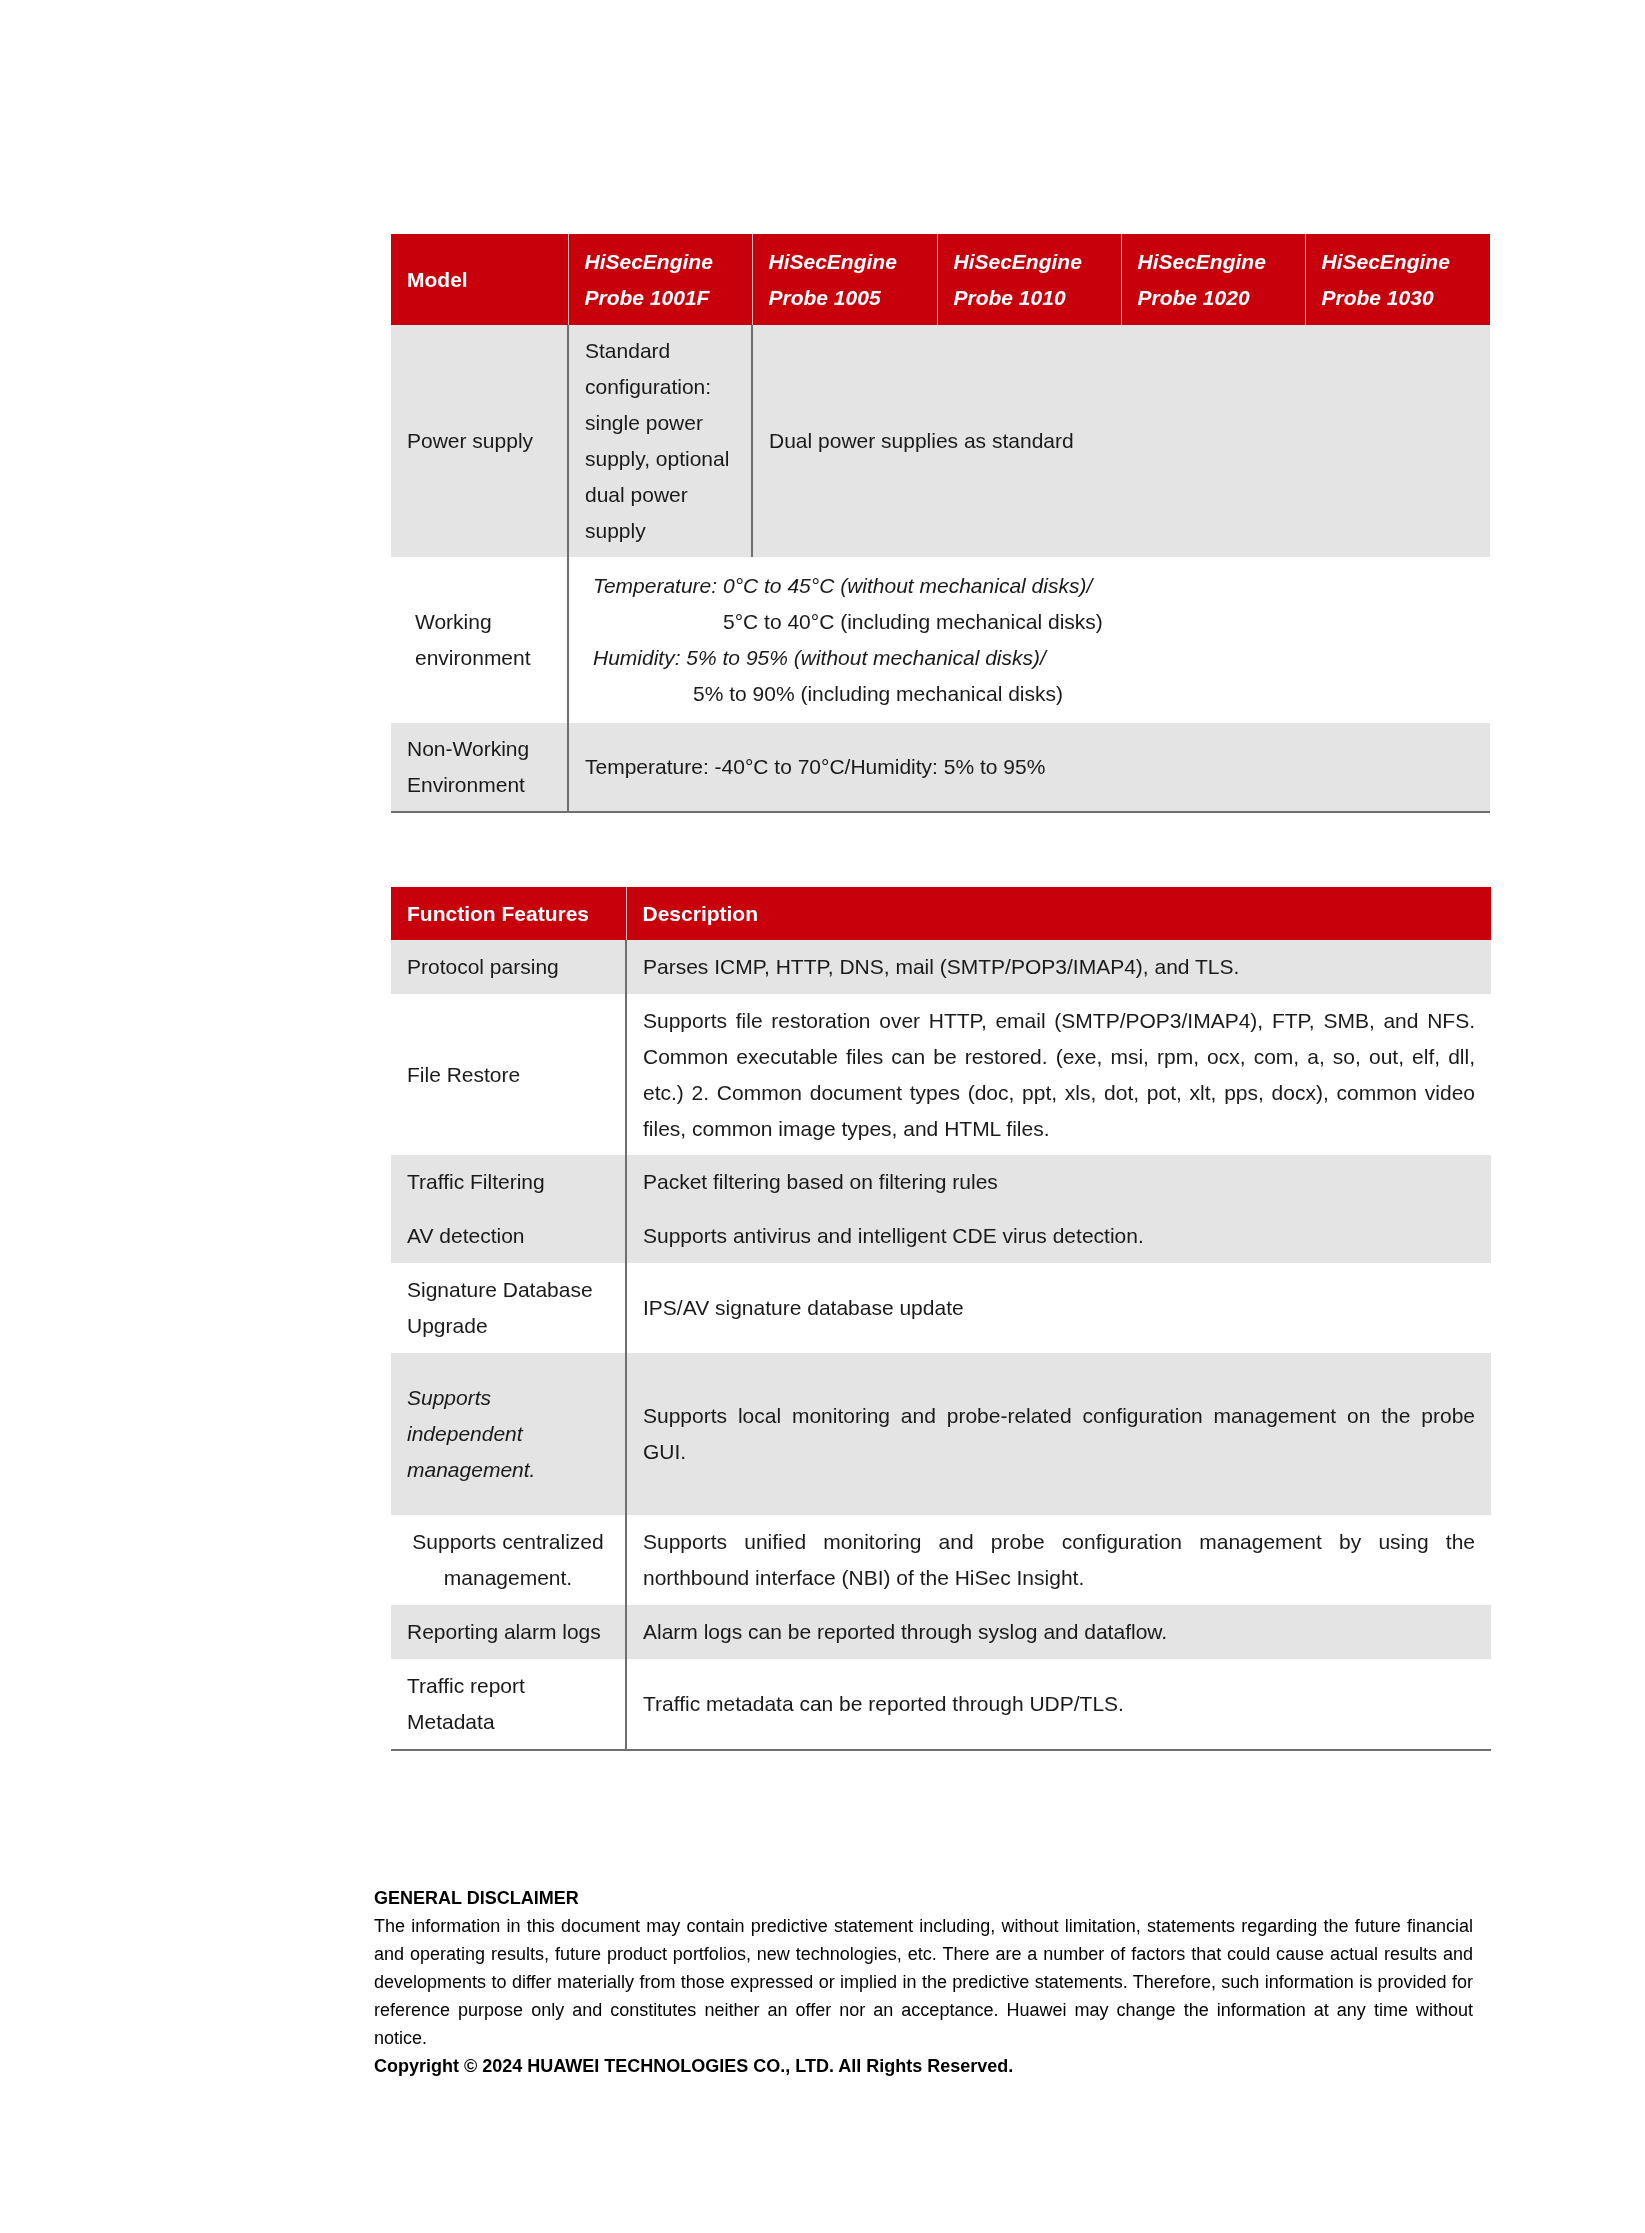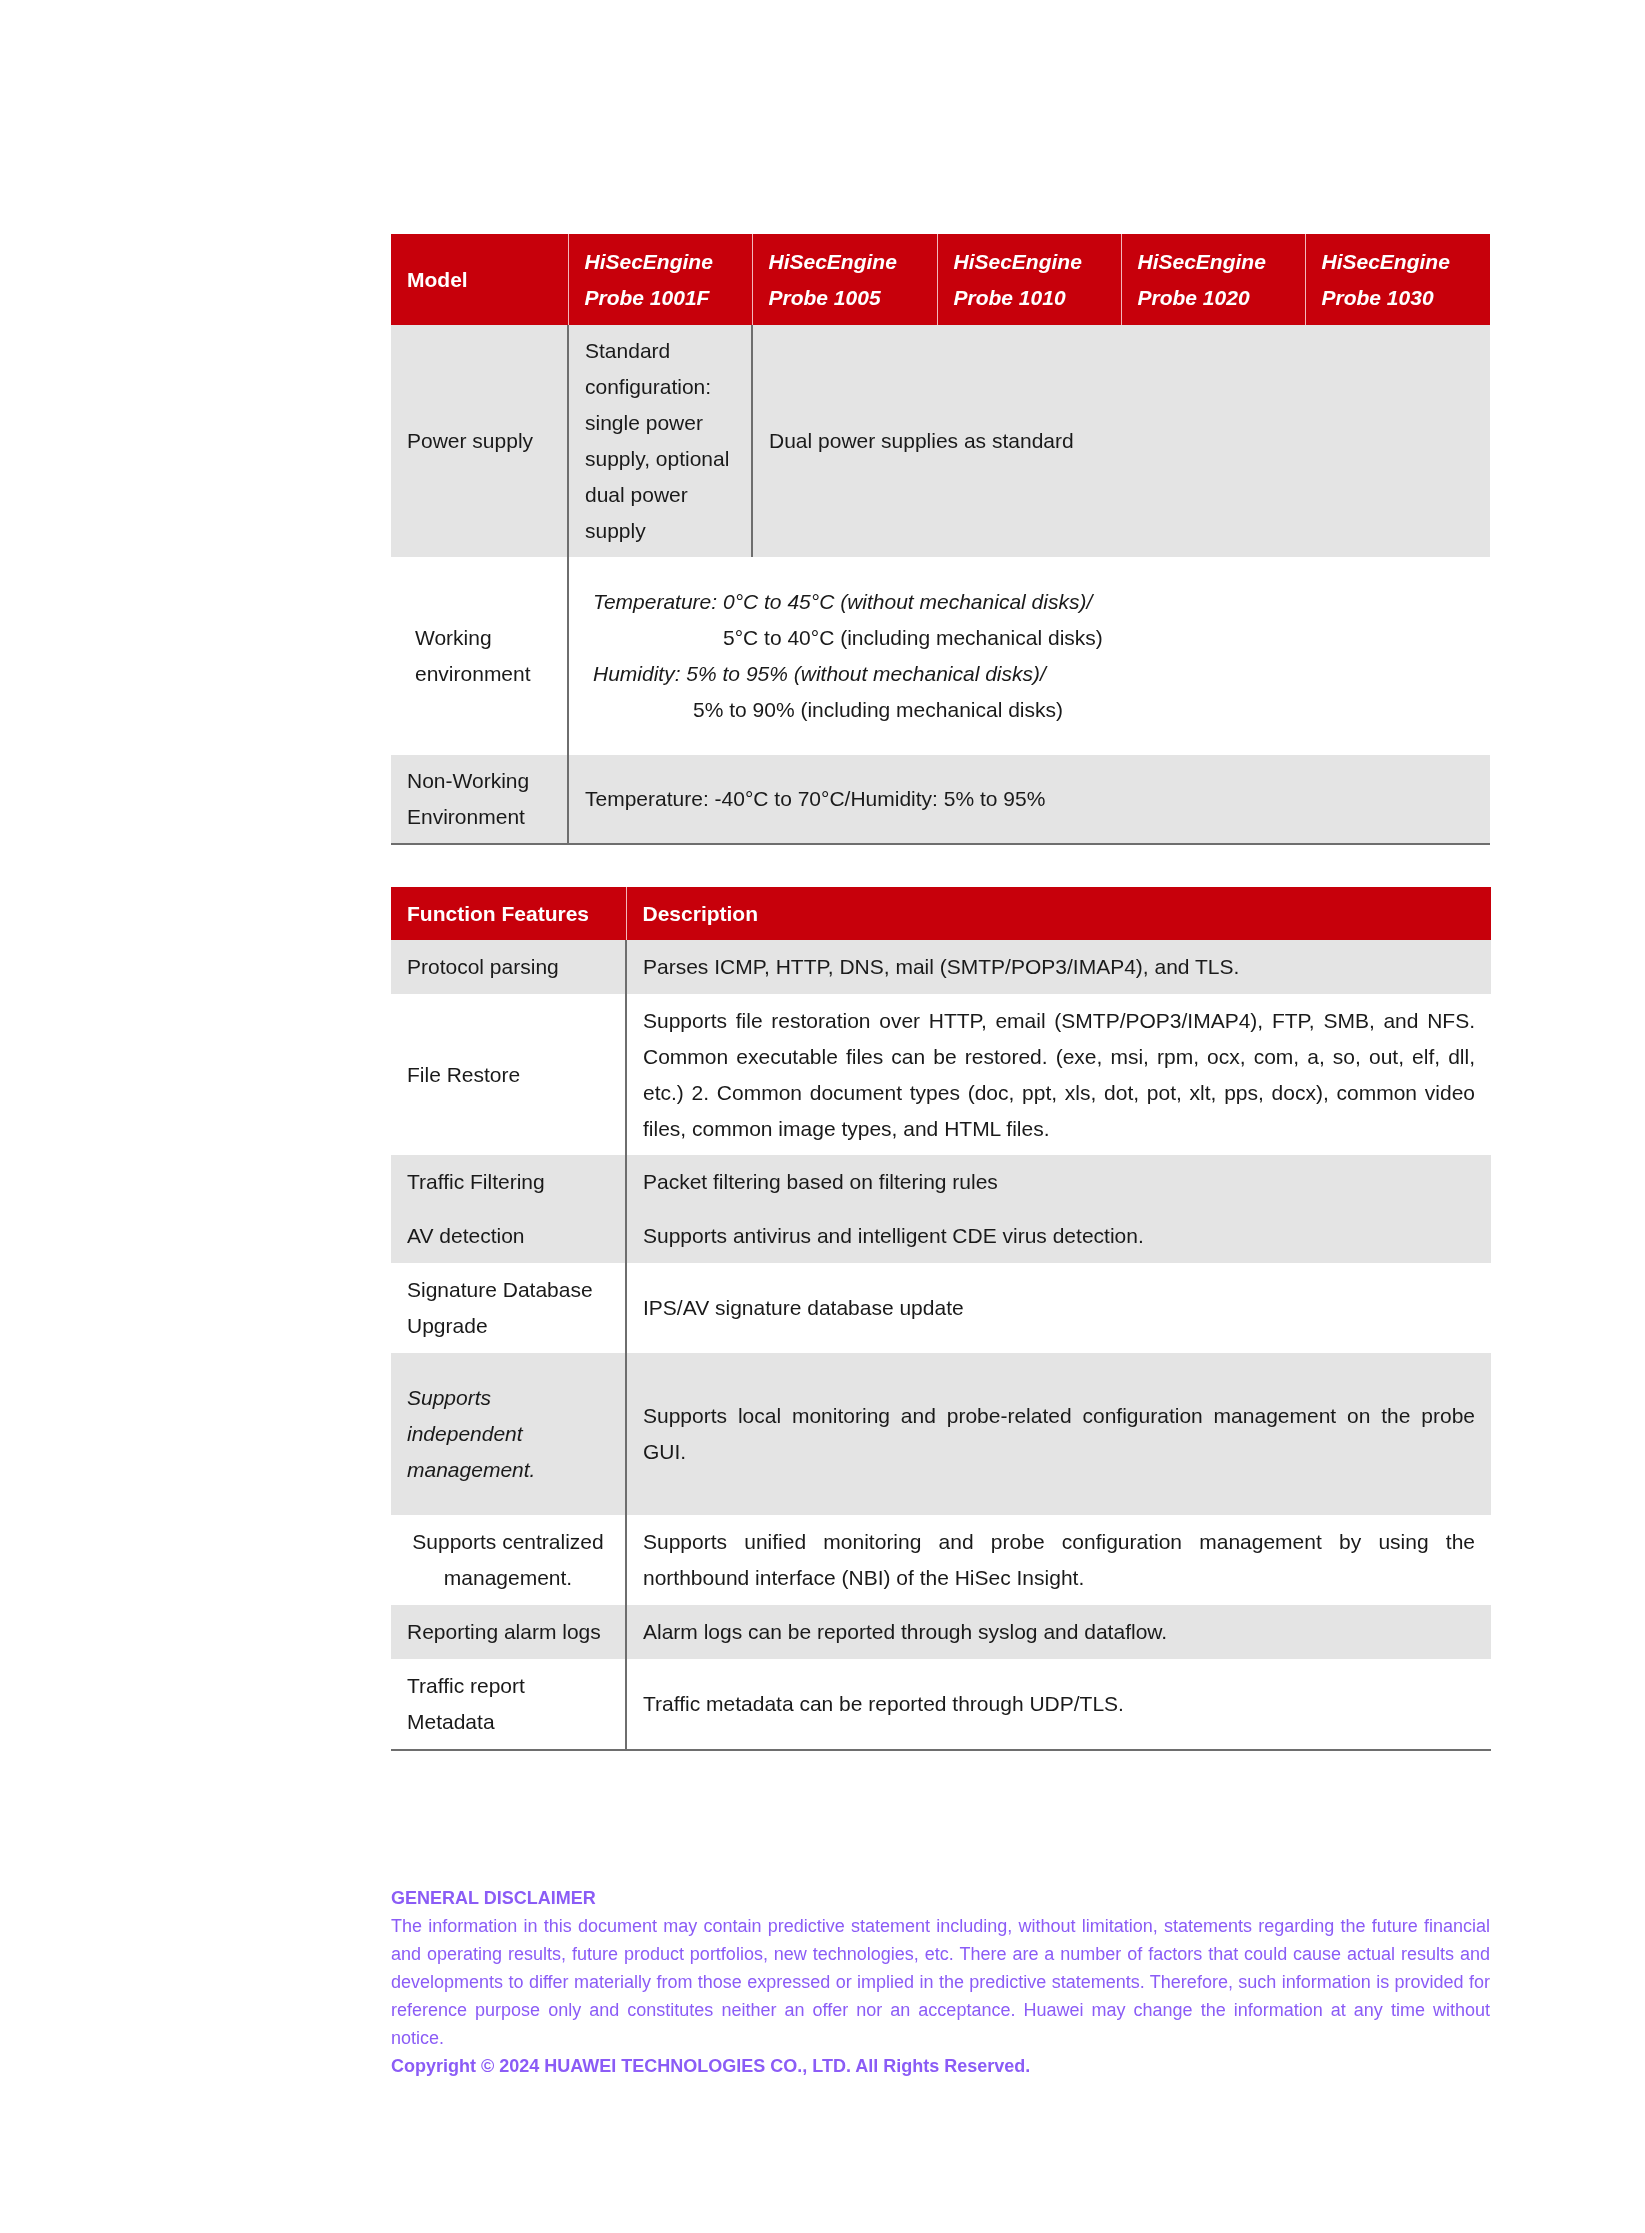--- a/index.html
+++ b/index.html
@@ -9,29 +9,29 @@
   .tbl td, .tbl th { padding: 0 16px; vertical-align: middle; font-size: 21px; line-height: 36px; text-align: left; }
   .tbl th { background: #c7000b; color: #ffffff; font-weight: bold; border-left: 1px solid #f2b8bb; }
   .tbl th:first-child { border-left: none; }
   .tbl tr.gray td { background: #e4e4e4; }
   .tbl tr.white td { background: #ffffff; }
   .tbl td.c1 { border-right: 2px solid #6e6e6e; }
   .tbl tr.last td { border-bottom: 2px solid #6e6e6e; }
   #t1 { top: 234px; }
   #t1 th { height: 91px; }
   #t1 .r-power td { height: 232px; }
-  #t1 .r-work td { height: 198px; padding-left: 24px; }
+  #t1 .r-work td { height: 166px; padding-left: 24px; }
   #t1 .r-nonwork td { height: 88px; }
   #t2 { top: 887px; }
   #t2 th { height: 53px; margin-left: 12px; }
   #t2 td.desc { text-align: justify; margin-top: 12px; }
   .indent1 { padding-left: 130px; display: block; }
   .indent2 { padding-left: 100px; display: block; }
   .line { display: block; font-style: italic; }
-  .disclaimer { position: absolute; left: 391px; width: 1099px; top: 1884px; font-size: 18px; line-height: 28px; color: #8b5cf6; }
+  .disclaimer { position: absolute; left: 374px; width: 1099px; top: 1884px; font-size: 18px; line-height: 28px; color: #000000; }
   .disclaimer .heading { font-weight: bold; display: block; }
   .disclaimer .body { display: block; text-align: justify; }
   .disclaimer .copyright { font-weight: bold; display: block; }
 </style>
 </head>
 <body>
 
 <table class="tbl" id="t1">
   <colgroup>
     <col style="width:177px">

